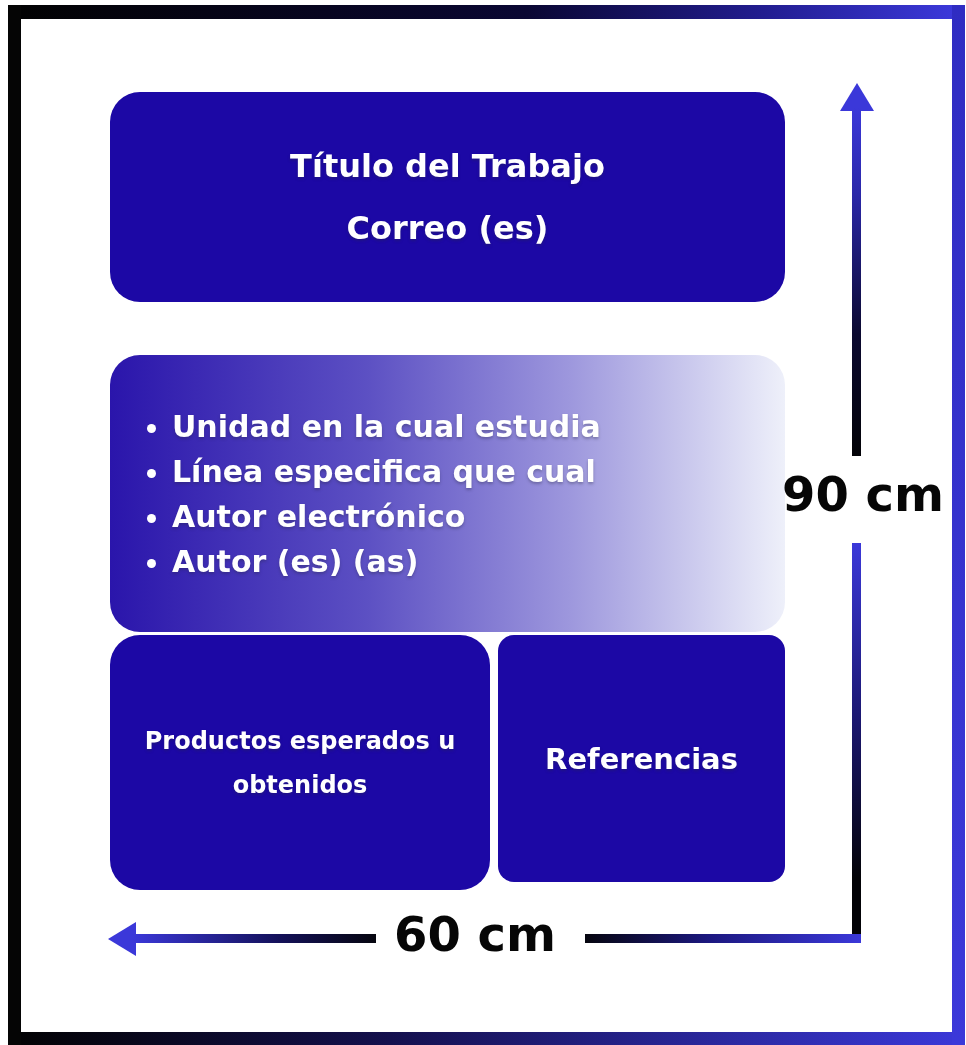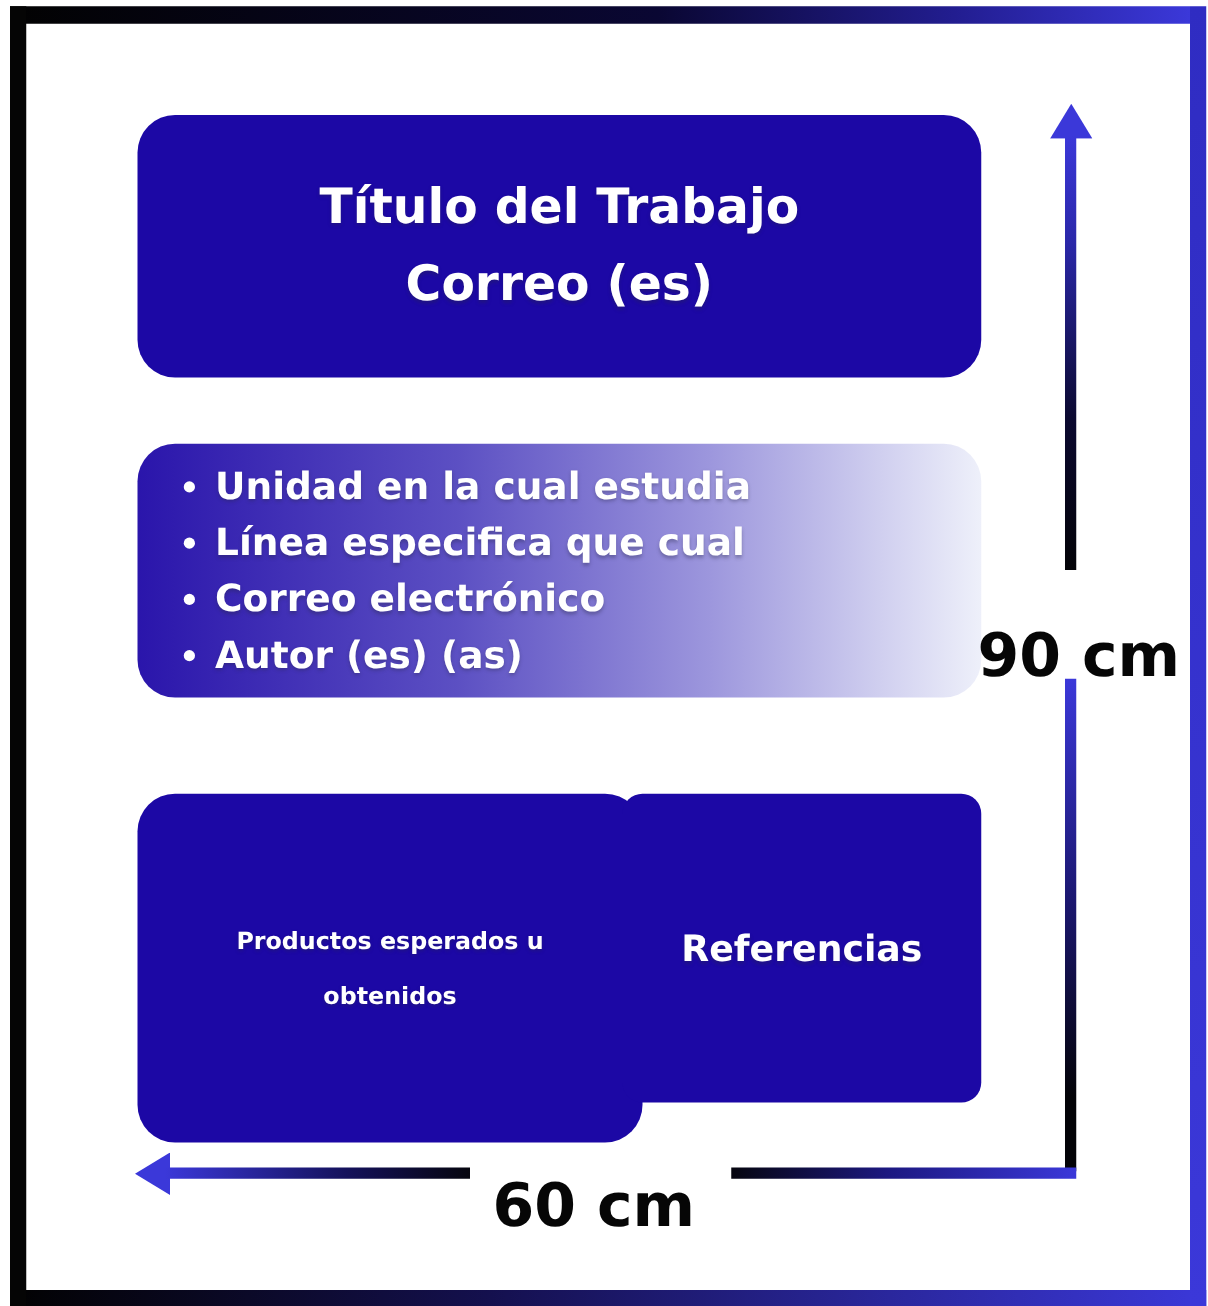--- a/index.html
+++ b/index.html
@@ -41,39 +41,39 @@
     font-weight: bold;
     display: flex;
     flex-direction: column;
     align-items: center;
     justify-content: center;
     text-align: center;
     text-shadow: 0 2px 3px rgba(40, 40, 70, 0.35);
   }
   .title-box {
     left: 110px; top: 92px; width: 675px; height: 210px;
-    font-size: 39px; line-height: 62px;
+    font-size: 32px; line-height: 62px;
   }
   .info-box {
-    left: 110px; top: 355px; width: 675px; height: 203px;
+    left: 110px; top: 355px; width: 675px; height: 277px;
     background: linear-gradient(90deg, #2a15ab 0%, #5c50c3 38%, #9d97dd 68%, #eef0fa 100%);
     align-items: flex-start;
     text-align: left;
   }
   .info-box ul {
     margin: 0;
     padding: 0 0 0 62px;
     list-style: disc;
     font-size: 30px;
     line-height: 45px;
   }
   .products-box {
     left: 110px; top: 635px; width: 372px; height: 247px;
-    font-size: 19px; line-height: 44px;
-    padding: 16px;
+    font-size: 24px; line-height: 44px;
+    padding: 4px;
   }
   .products-box .inner { width: 336px; }
   .references-box {
     left: 498px; top: 635px; width: 287px; height: 247px;
     font-size: 29px; line-height: 44px; border-radius: 16px;
   }
   
   .arrow-part { position: absolute; }
   .head-up {
     left: 840px; top: 83px; width: 34px; height: 28px;
@@ -103,21 +103,20 @@
   }
   
   .dim-label {
     position: absolute;
     font-size: 48px;
     font-weight: bold;
     color: #060606;
     text-align: center;
     line-height: 1.1;
     white-space: nowrap;
-    margin-top: 31px;
   }
   .label-height { left: 782px; top: 468px; width: 156px; }
   .label-width  { left: 394px; top: 908px; width: 156px; }
 </style>
 </head>
 <body>
 
 <div class="canvas">
 
   <div class="frame-top"></div>
@@ -127,21 +126,21 @@
 
   <div class="box title-box">
     <div>Título del Trabajo</div>
     <div>Correo (es)</div>
   </div>
 
   <div class="box info-box">
     <ul>
       <li>Unidad en la cual estudia</li>
       <li>Línea especifica que cual</li>
-      <li>Correo electrónico</li>
+      <li>Autor electrónico</li>
       <li>Autor (es) (as)</li>
     </ul>
   </div>
 
   <div class="box products-box">
     <div class="inner">Productos esperados u obtenidos</div>
   </div>
 
   <div class="box references-box">
     <div>Referencias</div>

